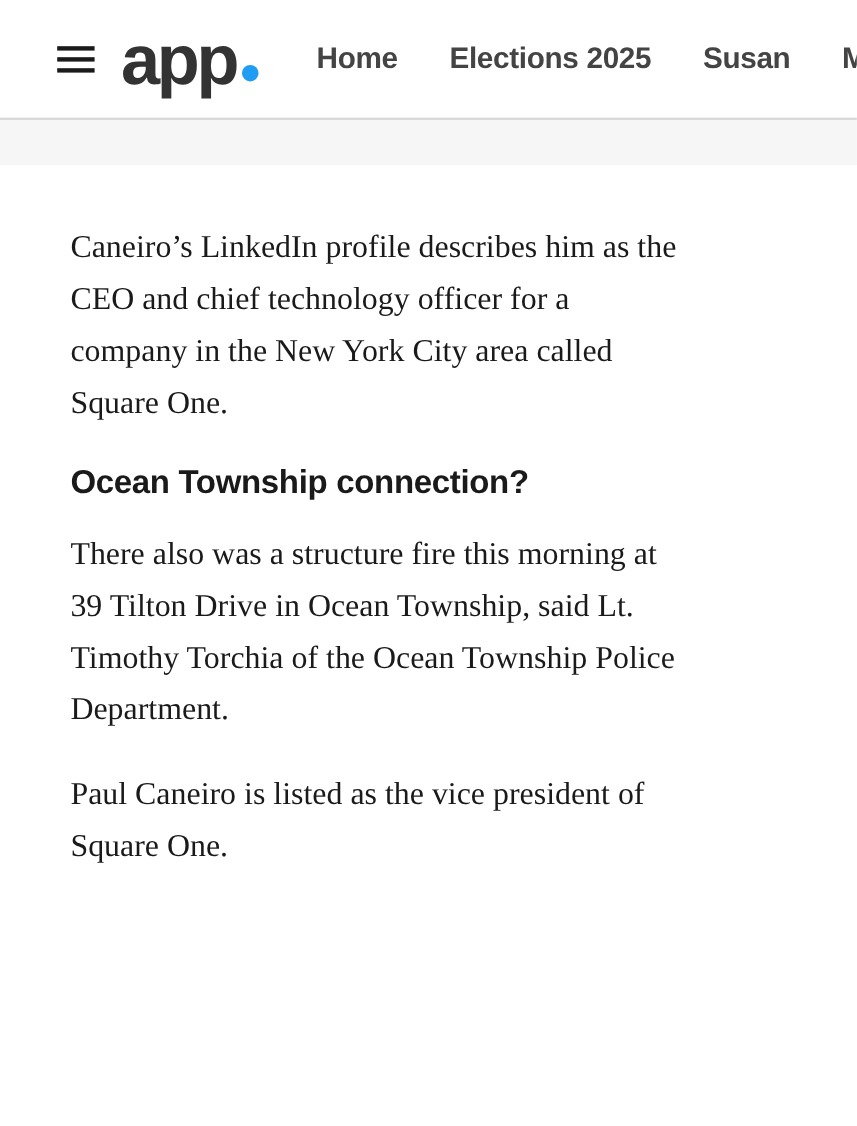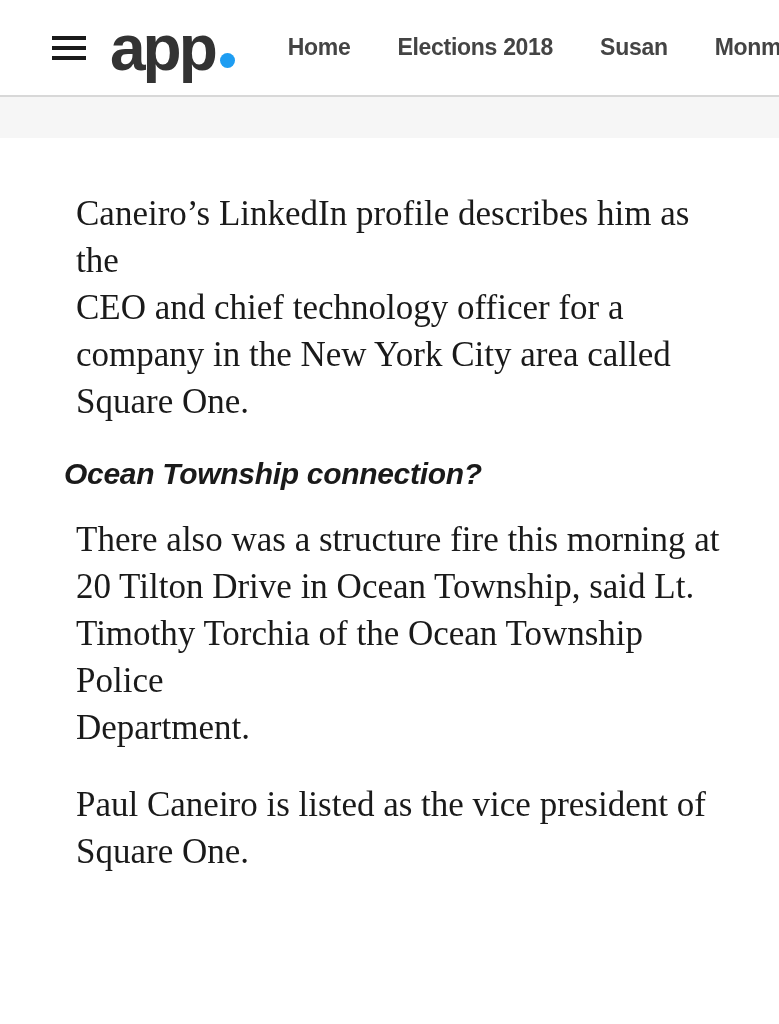--- a/index.html
+++ b/index.html
@@ -15,21 +15,21 @@
   body {
     width: 779px;
     height: 1024px;
     overflow: hidden;
     font-family: "Liberation Sans", sans-serif;
     position: relative;
   }
 
   
   .header {
-    height: 95px;
+    height: 107px;
     background: #ffffff;
     display: flex;
     align-items: center;
     padding-left: 52px;
     overflow: hidden;
     white-space: nowrap;
   }
   .hamburger {
     width: 34px;
     display: inline-flex;
@@ -68,21 +68,21 @@
     margin-left: 5px;
     transform: translateY(-2px);
   }
   .nav {
     margin-left: 53px;
     display: inline-flex;
     gap: 47px;
     align-items: center;
   }
   .nav-item {
-    font-size: 23px;
+    font-size: 27px;
     font-weight: bold;
     letter-spacing: -0.3px;
     color: var(--nav_text);
     cursor: pointer;
     text-decoration: none;
   }
 
   
   .subbar {
     height: 43px;
@@ -90,36 +90,35 @@
     border-top: 2px solid var(--border);
   }
 
   
   .article {
     padding: 0 40px 0 64px;
     color: var(--text);
   }
   .article p {
     font-family: "Liberation Serif", serif;
-    font-size: 35px;
+    font-size: 29px;
     line-height: 47px;
     color: var(--text);
-    margin: 0 0 30px 12px;
+    margin: 0 0 30px 0;
     white-space: pre-wrap;
   }
   .article p.first { margin-top: 52px; }
   .article h2 {
     font-family: "Liberation Sans", sans-serif;
     font-size: 30px;
     line-height: 38px;
     font-weight: bold;
     color: var(--text);
     margin: 16px 0 23px 0;
     letter-spacing: -0.3px;
-    font-style: italic;
   }
   .article a.story-link {
     color: var(--text);
     text-decoration: underline;
     text-decoration-color: var(--accent_blue);
     text-decoration-thickness: 3px;
     text-underline-offset: 7px;
     text-decoration-skip-ink: none;
     cursor: pointer;
   }
@@ -132,33 +131,33 @@
     <span></span>
       <span></span>
       <span></span>
   </div>
   <div class="logo">
     <span class="logo-text">app</span>
     <span class="logo-dot"></span>
   </div>
   <nav class="nav">
     <a class="nav-item">Home</a>
-    <a class="nav-item">Elections 2018</a>
+    <a class="nav-item">Elections 2025</a>
     <a class="nav-item">Susan</a>
     <a class="nav-item">Monmouth</a>
   </nav>
 </header>
 
 <div class="subbar"></div>
 
 <main class="article">
   <p class="first">Caneiro’s LinkedIn profile describes him as the
 CEO and chief technology officer for a
 company in the New York City area called
 Square One.</p>
   <h2>Ocean Township connection?</h2>
   <p>There also was a structure fire this morning at
-20 Tilton Drive in Ocean Township, said Lt.
+39 Tilton Drive in Ocean Township, said Lt.
 Timothy Torchia of the Ocean Township Police
 Department.</p>
   <p>Paul Caneiro is listed as the vice president of
 Square One.</p>
 </main>
 
 </body></html>

